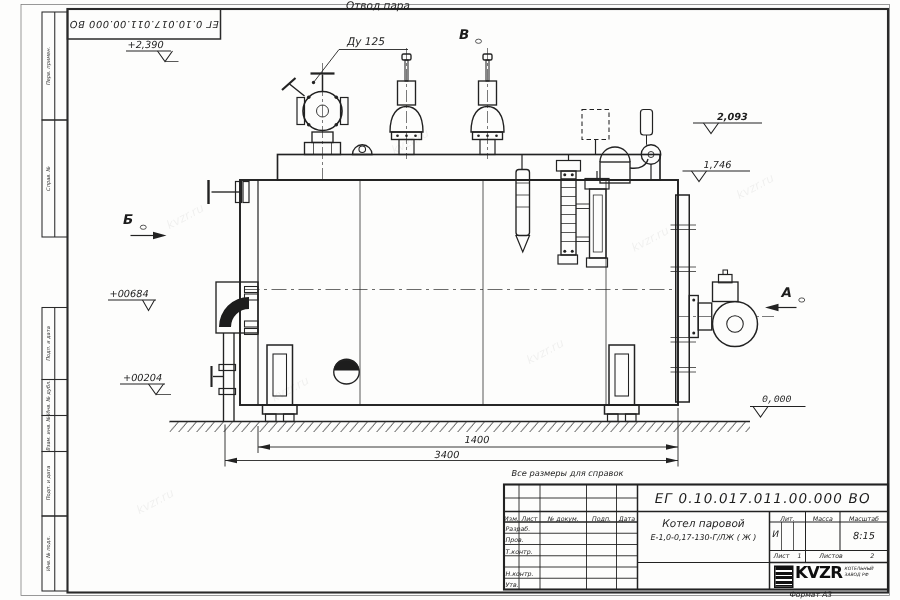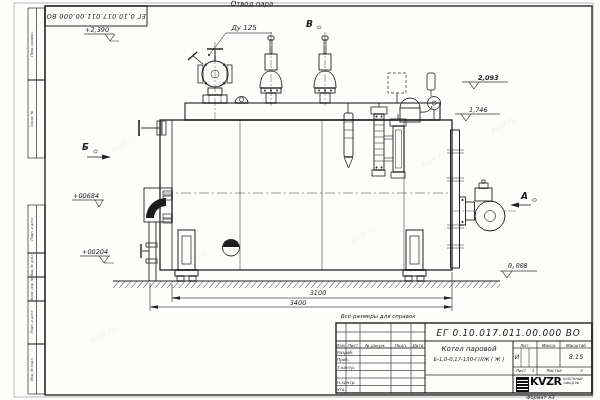--- a/index.html
+++ b/index.html
@@ -348,21 +348,21 @@
 <div class="t" style="left:306px;top:18.5px;font-size:9px;font-weight:bold;">В</div>
 
 <div class="t" style="left:85px;top:25.5px;font-size:6.5px;">+2,390</div>
 <div class="t" style="left:73px;top:192px;font-size:6.5px;">+00684</div>
 <div class="t" style="left:82px;top:248px;font-size:6.5px;">+00204</div>
 <div class="t" style="left:508px;top:263px;font-size:6.5px;font-family:Liberation Mono, monospace;">0,000</div>
 
 <div class="t" style="left:478px;top:73.5px;font-size:6.5px;font-weight:bold;">2,093</div>
 <div class="t" style="left:469px;top:105.5px;font-size:6.5px;">1,746</div>
 
-<div class="t c" style="left:298px;top:289px;width:40px;font-size:6.5px;">3100</div>
+<div class="t c" style="left:298px;top:289px;width:40px;font-size:6.5px;">1400</div>
 <div class="t c" style="left:278px;top:298.5px;width:40px;font-size:6.5px;">3400</div>
 
 <div class="t" style="left:341px;top:312.5px;font-size:5.5px;">Все размеры для справок</div>
 
 <div class="t c" style="left:425px;top:325px;width:167px;height:16px;line-height:16px;font-size:9px;letter-spacing:.8px;">ЕГ 0.10.017.011.00.000  ВО</div>
 <div class="t c" style="left:425px;top:345px;width:88px;font-size:7px;">Котел паровой</div>
 <div class="t c" style="left:425px;top:356px;width:88px;font-size:5.3px;">Е-1,0-0,17-130-Г/ЛЖ ( Ж )</div>
 
 <div class="t c tb-small" style="left:336px;top:342.5px;width:10px;">Изм.</div>
 <div class="t c tb-small" style="left:346px;top:342.5px;width:14px;">Лист</div>

